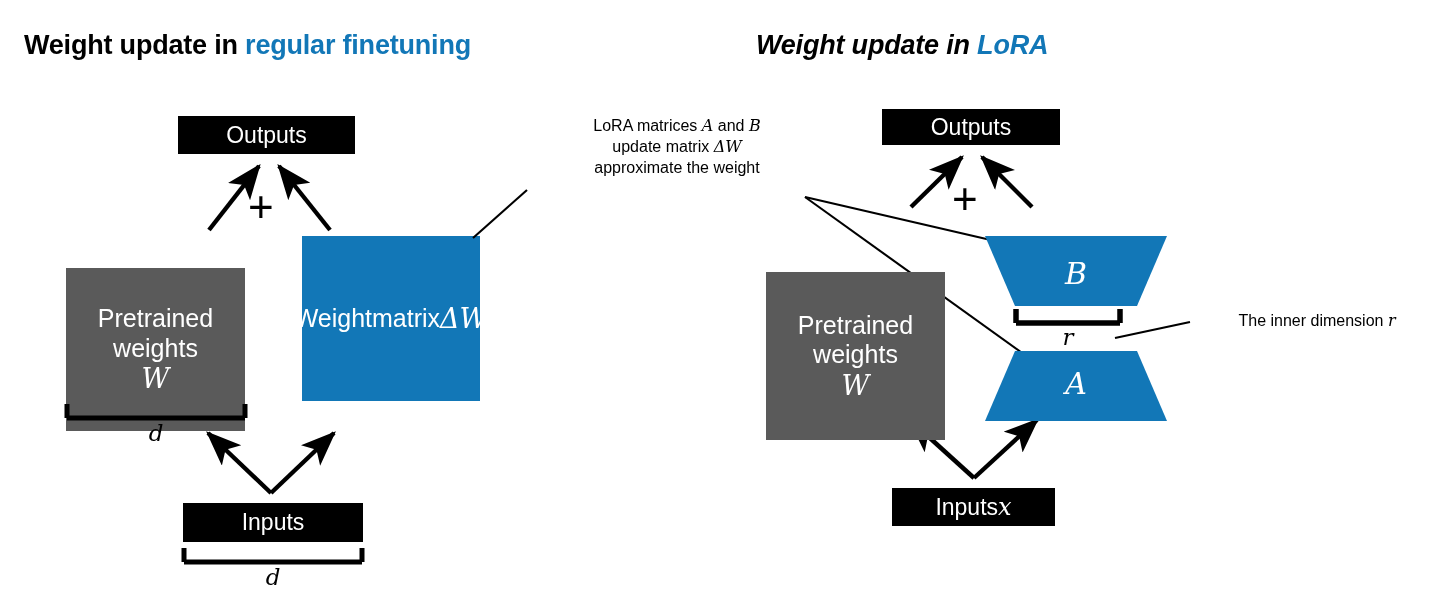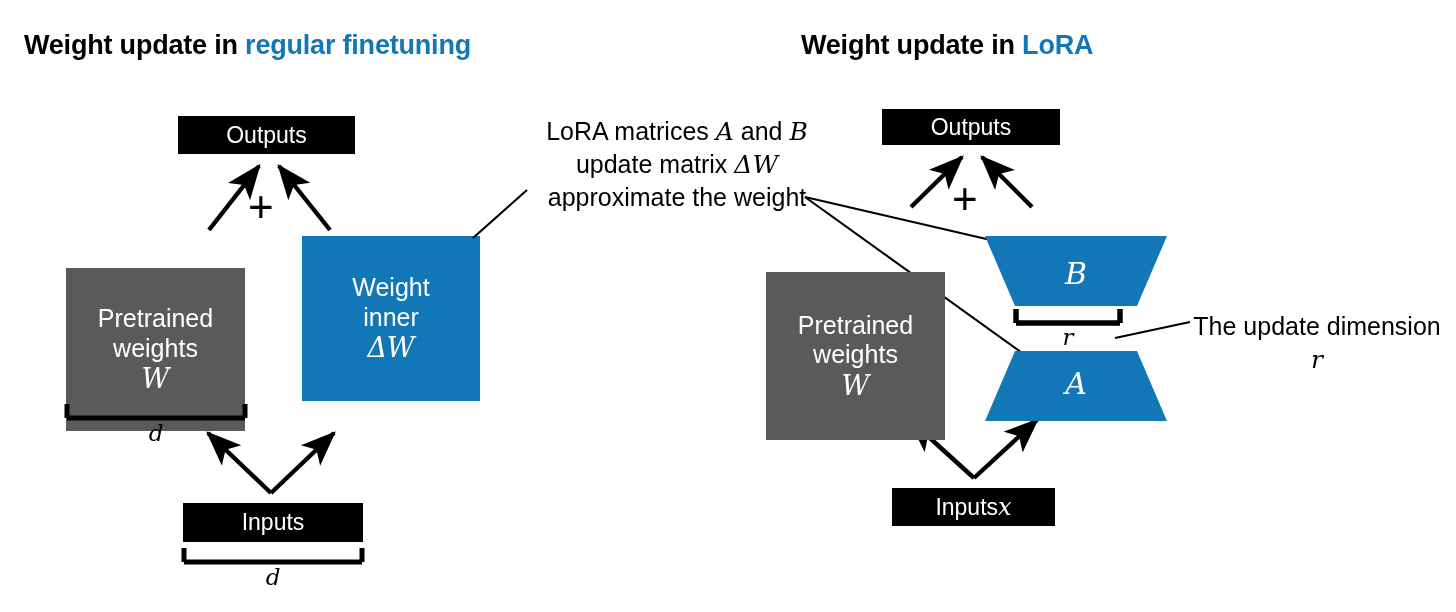--- a/index.html
+++ b/index.html
@@ -63,21 +63,21 @@
     font-size: 27px;
   }
   .mathit-sm {
     font-family: "DejaVu Serif", serif;
     font-style: italic;
     font-size: 24px;
   }
 
   
   .annot {
-    font-size: 25px;
+    font-size: 16px;
     color: #000000;
     line-height: 1.32;
     text-align: center;
   }
   .annot .mi {
     font-family: "DejaVu Serif", serif;
     font-style: italic;
   }
 
   
@@ -123,23 +123,23 @@
   <div class="abs" style="left:248px; top:185px; font-size:44px; font-weight:500; color:#000; font-family:'Liberation Sans',sans-serif; line-height:1;">
     <span>+</span>
   </div>
 
   <div class="abs box box-gray" style="left:66px; top:236px; width:179px; height:163px; flex-direction:column;">
     <div>Pretrained</div>
     <div>weights</div>
     <div class="mathit">W</div>
   </div>
 
-  <div class="abs box box-blue" style="left:302px; top:236px; width:178px; height:165px; flex-direction:column;">
+  <div class="abs box box-blue" style="left:302px; top:236px; width:178px; height:165px; flex-direction:row;">
     <div>Weight</div>
-    <div>inner</div>
+    <div>matrix</div>
     <div class="mathit">ΔW</div>
   </div>
 
   <svg class="abs" style="left:60px; top:402px; width:200px; height:22px;">
     <path d="M7,2 L7,16 M7,16 L185,16 M185,16 L185,2" stroke="#000000" stroke-width="5" fill="none"></path>
   </svg>
   <div class="abs dimlabel" style="left:60px; top:420px; width:192px;">d</div>
 
   <div class="abs box box-black" style="left:183px; top:503px; width:180px; height:39px;">
     <span>Inputs</span>
@@ -158,21 +158,21 @@
 
   <svg class="abs" style="left:0; top:0; width:1456px; height:612px; pointer-events:none;">
     <line x1="527" y1="190" x2="473" y2="238" stroke="#000000" stroke-width="2.1"></line>
   </svg>
 
   <svg class="abs" style="left:0; top:0; width:1456px; height:612px; pointer-events:none;">
     <line x1="805" y1="197" x2="1008" y2="244" stroke="#000000" stroke-width="2.1"></line>
     <line x1="805" y1="197" x2="1025" y2="355" stroke="#000000" stroke-width="2.1"></line>
   </svg>
 
-  <div class="abs title" style="left:801px; top:30px;">
+  <div class="abs title" style="left:756px; top:30px;font-style:italic;">
     <span>Weight update in </span><span class="accent">LoRA</span>
   </div>
 
   <div class="abs box box-black" style="left:882px; top:109px; width:178px; height:36px;">
     <span>Outputs</span>
   </div>
 
   <svg class="abs" style="left:0; top:0; width:1456px; height:612px; pointer-events:none;">
     <line x1="911" y1="207" x2="962" y2="157" stroke="#000000" stroke-width="4.4" marker-end="url(#ah)"></line>
     <line x1="1032" y1="207" x2="982" y2="157" stroke="#000000" stroke-width="4.4" marker-end="url(#ah)"></line>
@@ -209,16 +209,16 @@
   <div class="abs box box-black" style="left:892px; top:488px; width:163px; height:38px;">
     <span>Inputs </span>
       <span class="mathit-sm">x</span>
   </div>
 
   <svg class="abs" style="left:0; top:0; width:1456px; height:612px; pointer-events:none;">
     <line x1="1190" y1="322" x2="1115" y2="338" stroke="#000000" stroke-width="2.1"></line>
   </svg>
 
   <div class="abs annot" style="left:1186px; top:310px; width:262px;">
-    <div><span>The update dimension </span><span class="mi">r</span></div>
+    <div><span>The inner dimension </span><span class="mi">r</span></div>
   </div>
 
 </div>
 
 </body></html>

